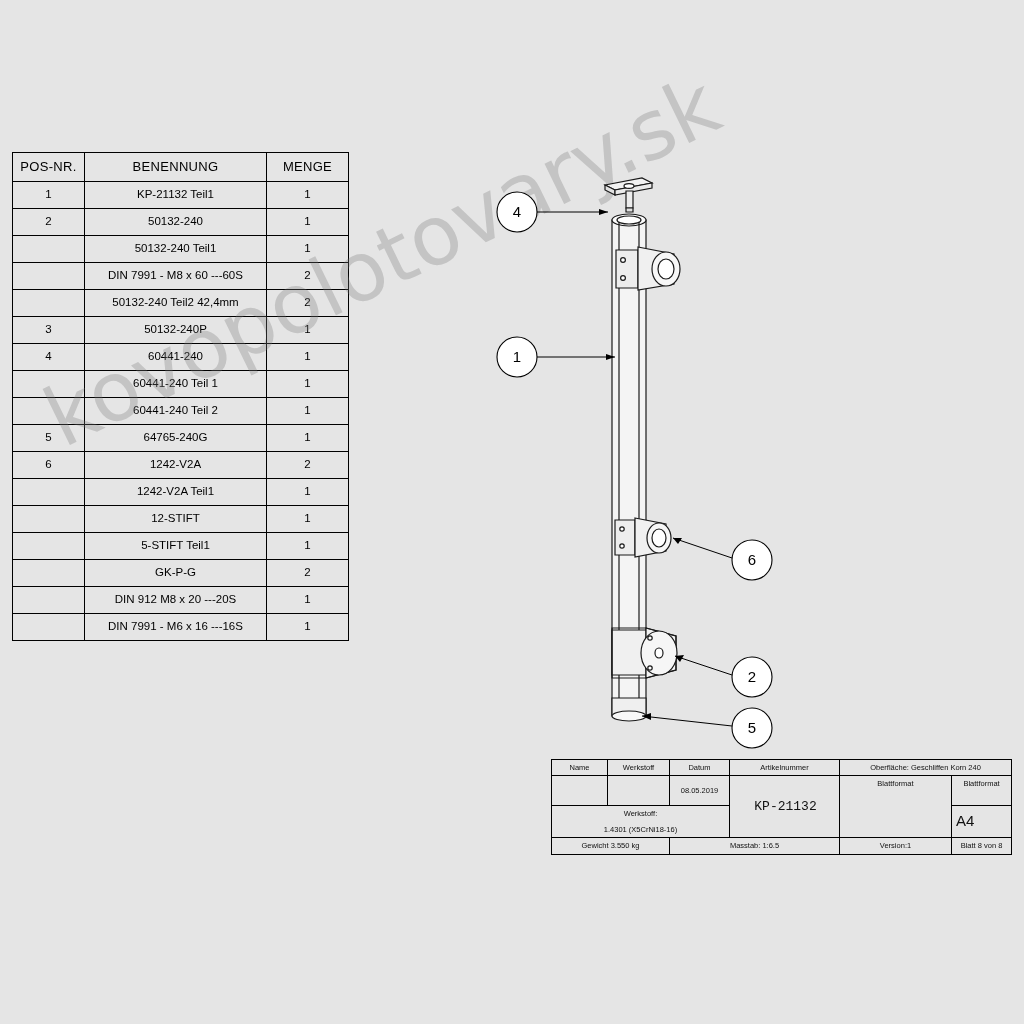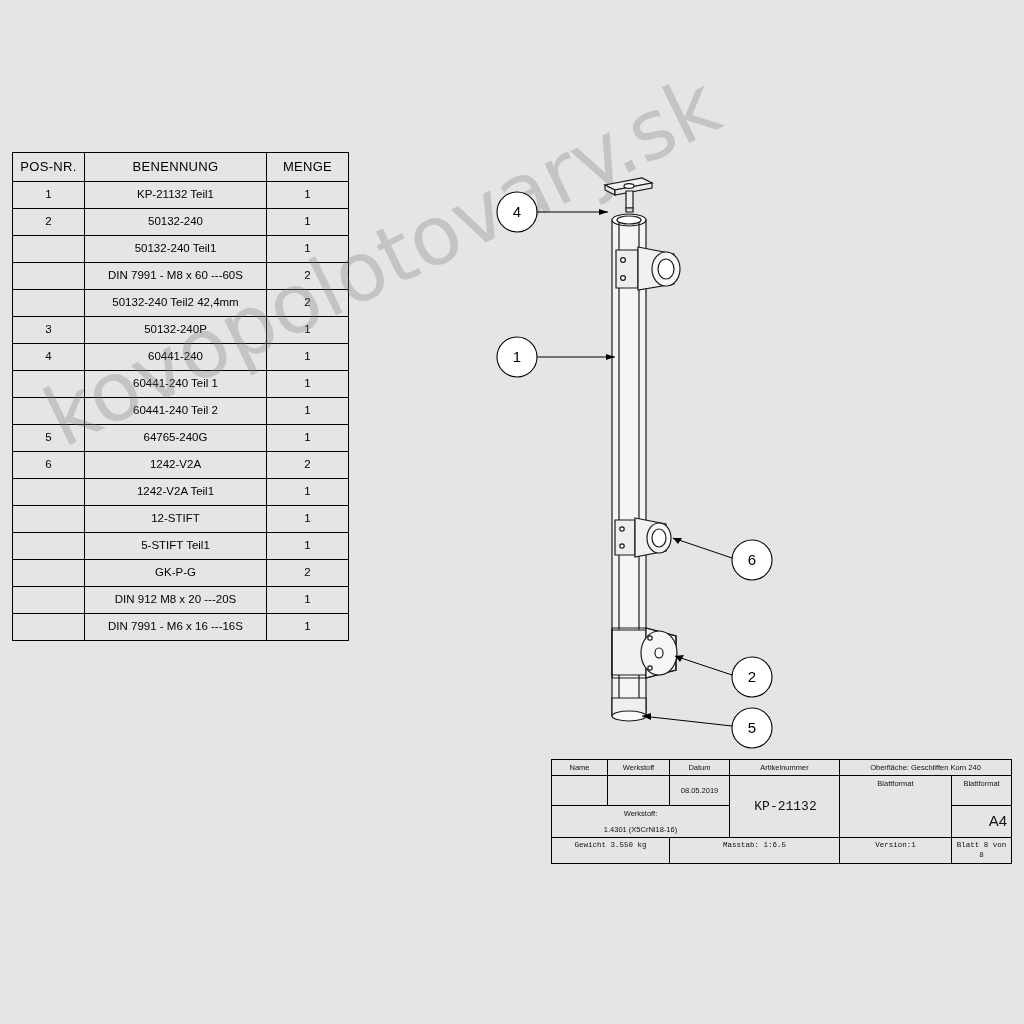--- a/index.html
+++ b/index.html
@@ -93,27 +93,27 @@
     text-align: center;
   }
   #titleblock td.big {
     font-size: 13px;
     vertical-align: middle;
     padding-left: 6px;
     font-family: Liberation Mono, monospace;
   }
   #titleblock td.a4 {
     font-size: 15px;
-    text-align: right;
+    text-align: left;
     vertical-align: middle;
   }
   #titleblock td.mid { vertical-align: middle; }
   .tb-h { height: 14px; }
   .tb-r2 { height: 30px; }
-  .tb-r3 { height: 14px; font-family: Liberation Mono, monospace; }
+  .tb-r3 { height: 14px; }
 </style>
 </head>
 <body>
 
 <div id="page">
 
   <table id="bom">
     <colgroup>
       <col class="c-pos">
         <col class="c-name">

